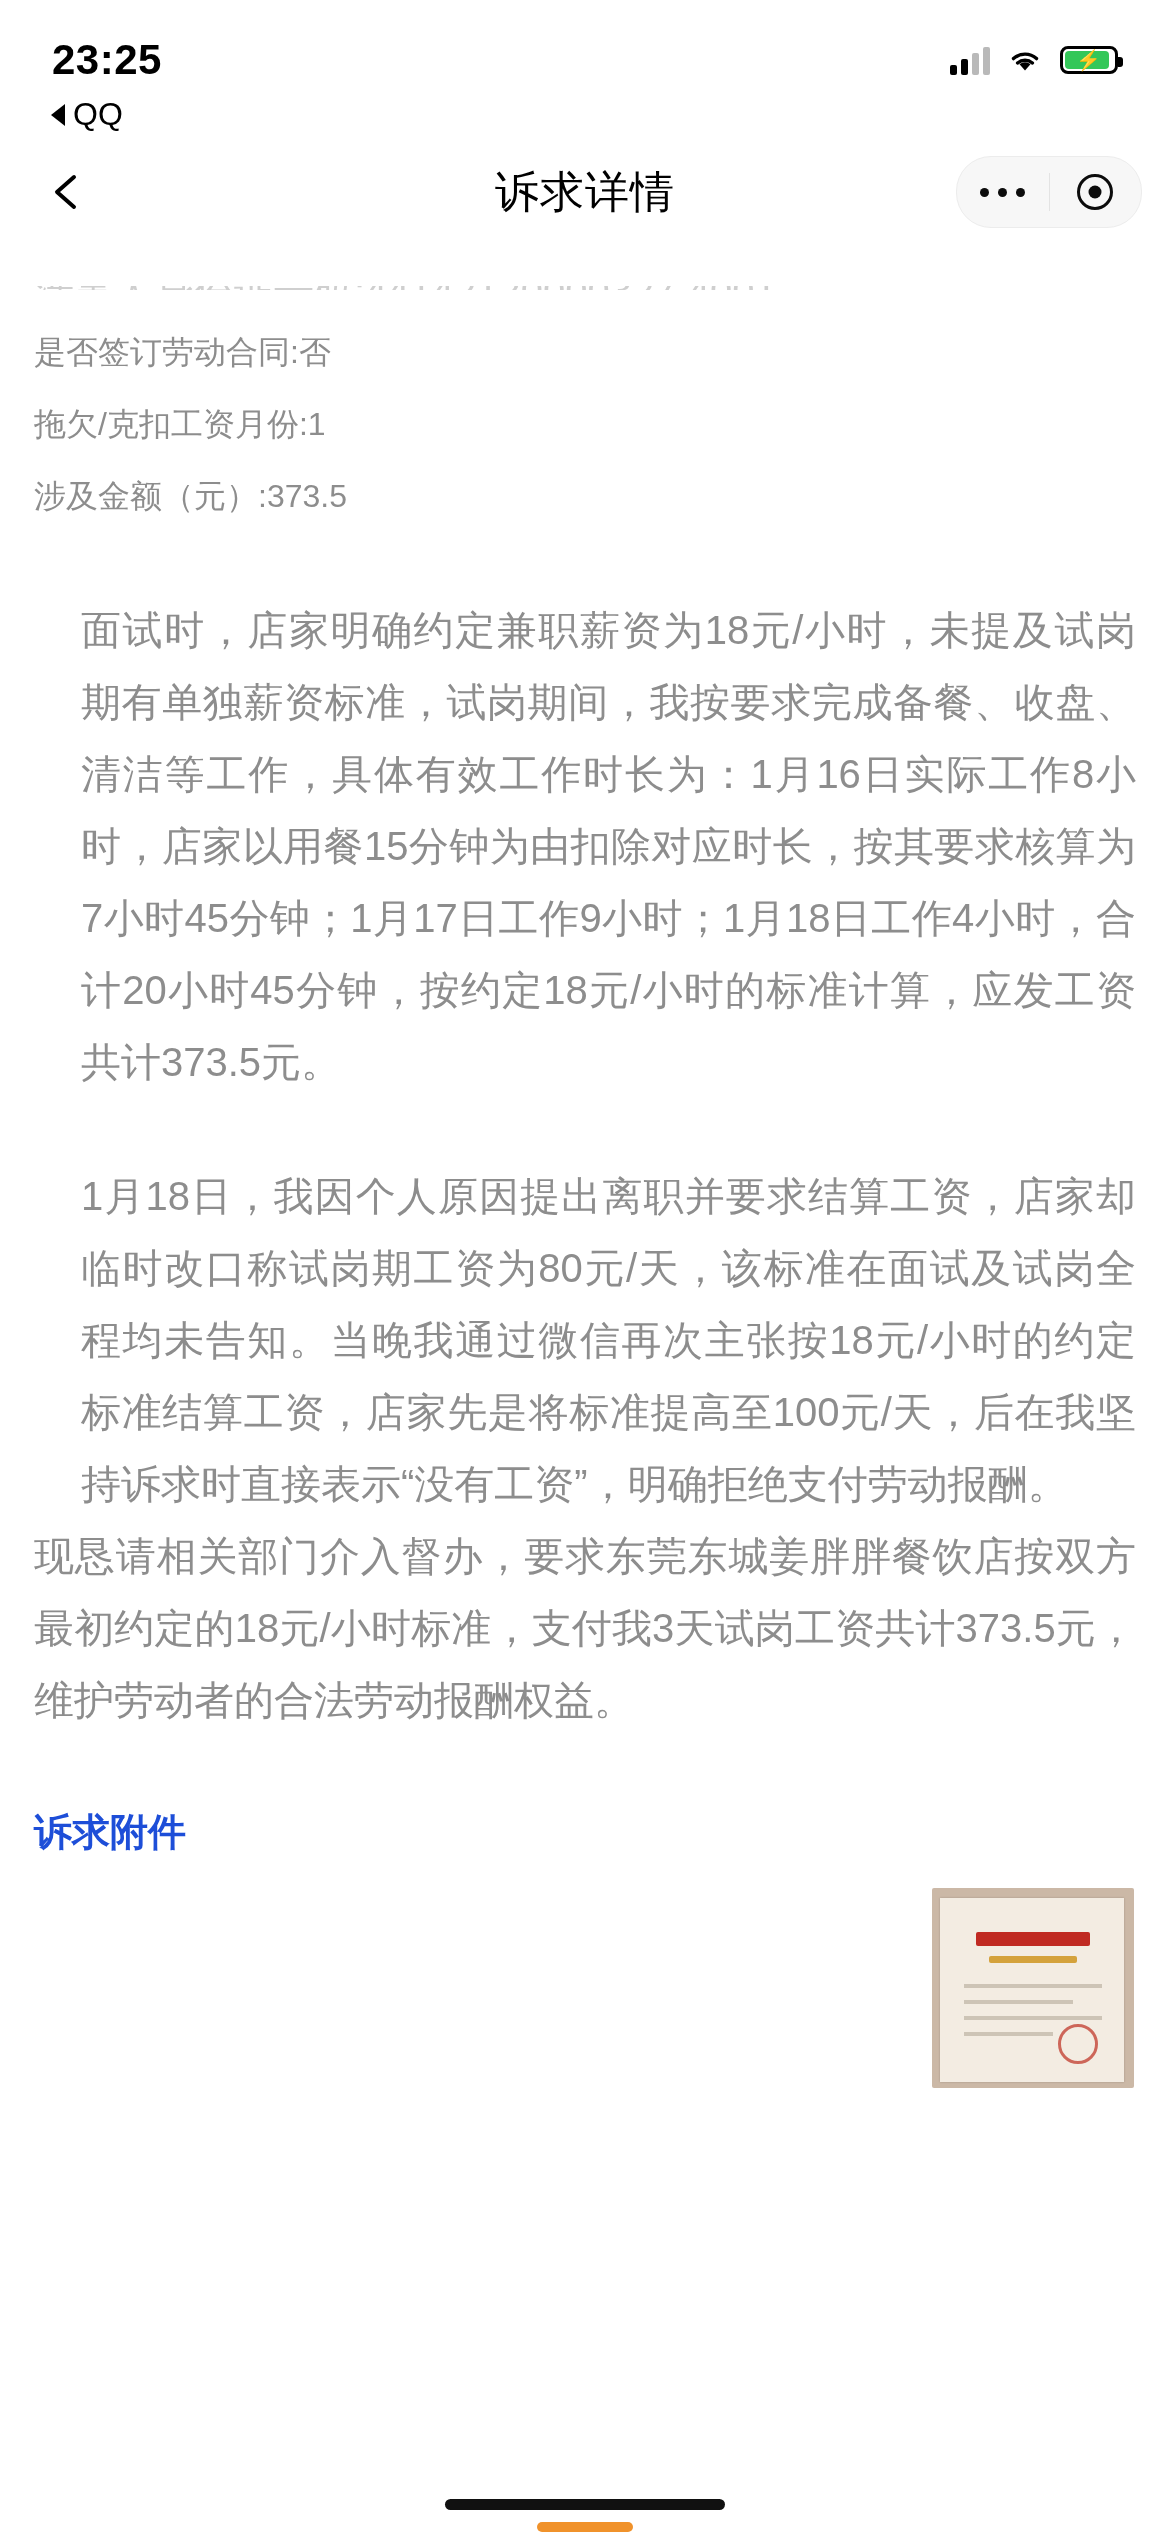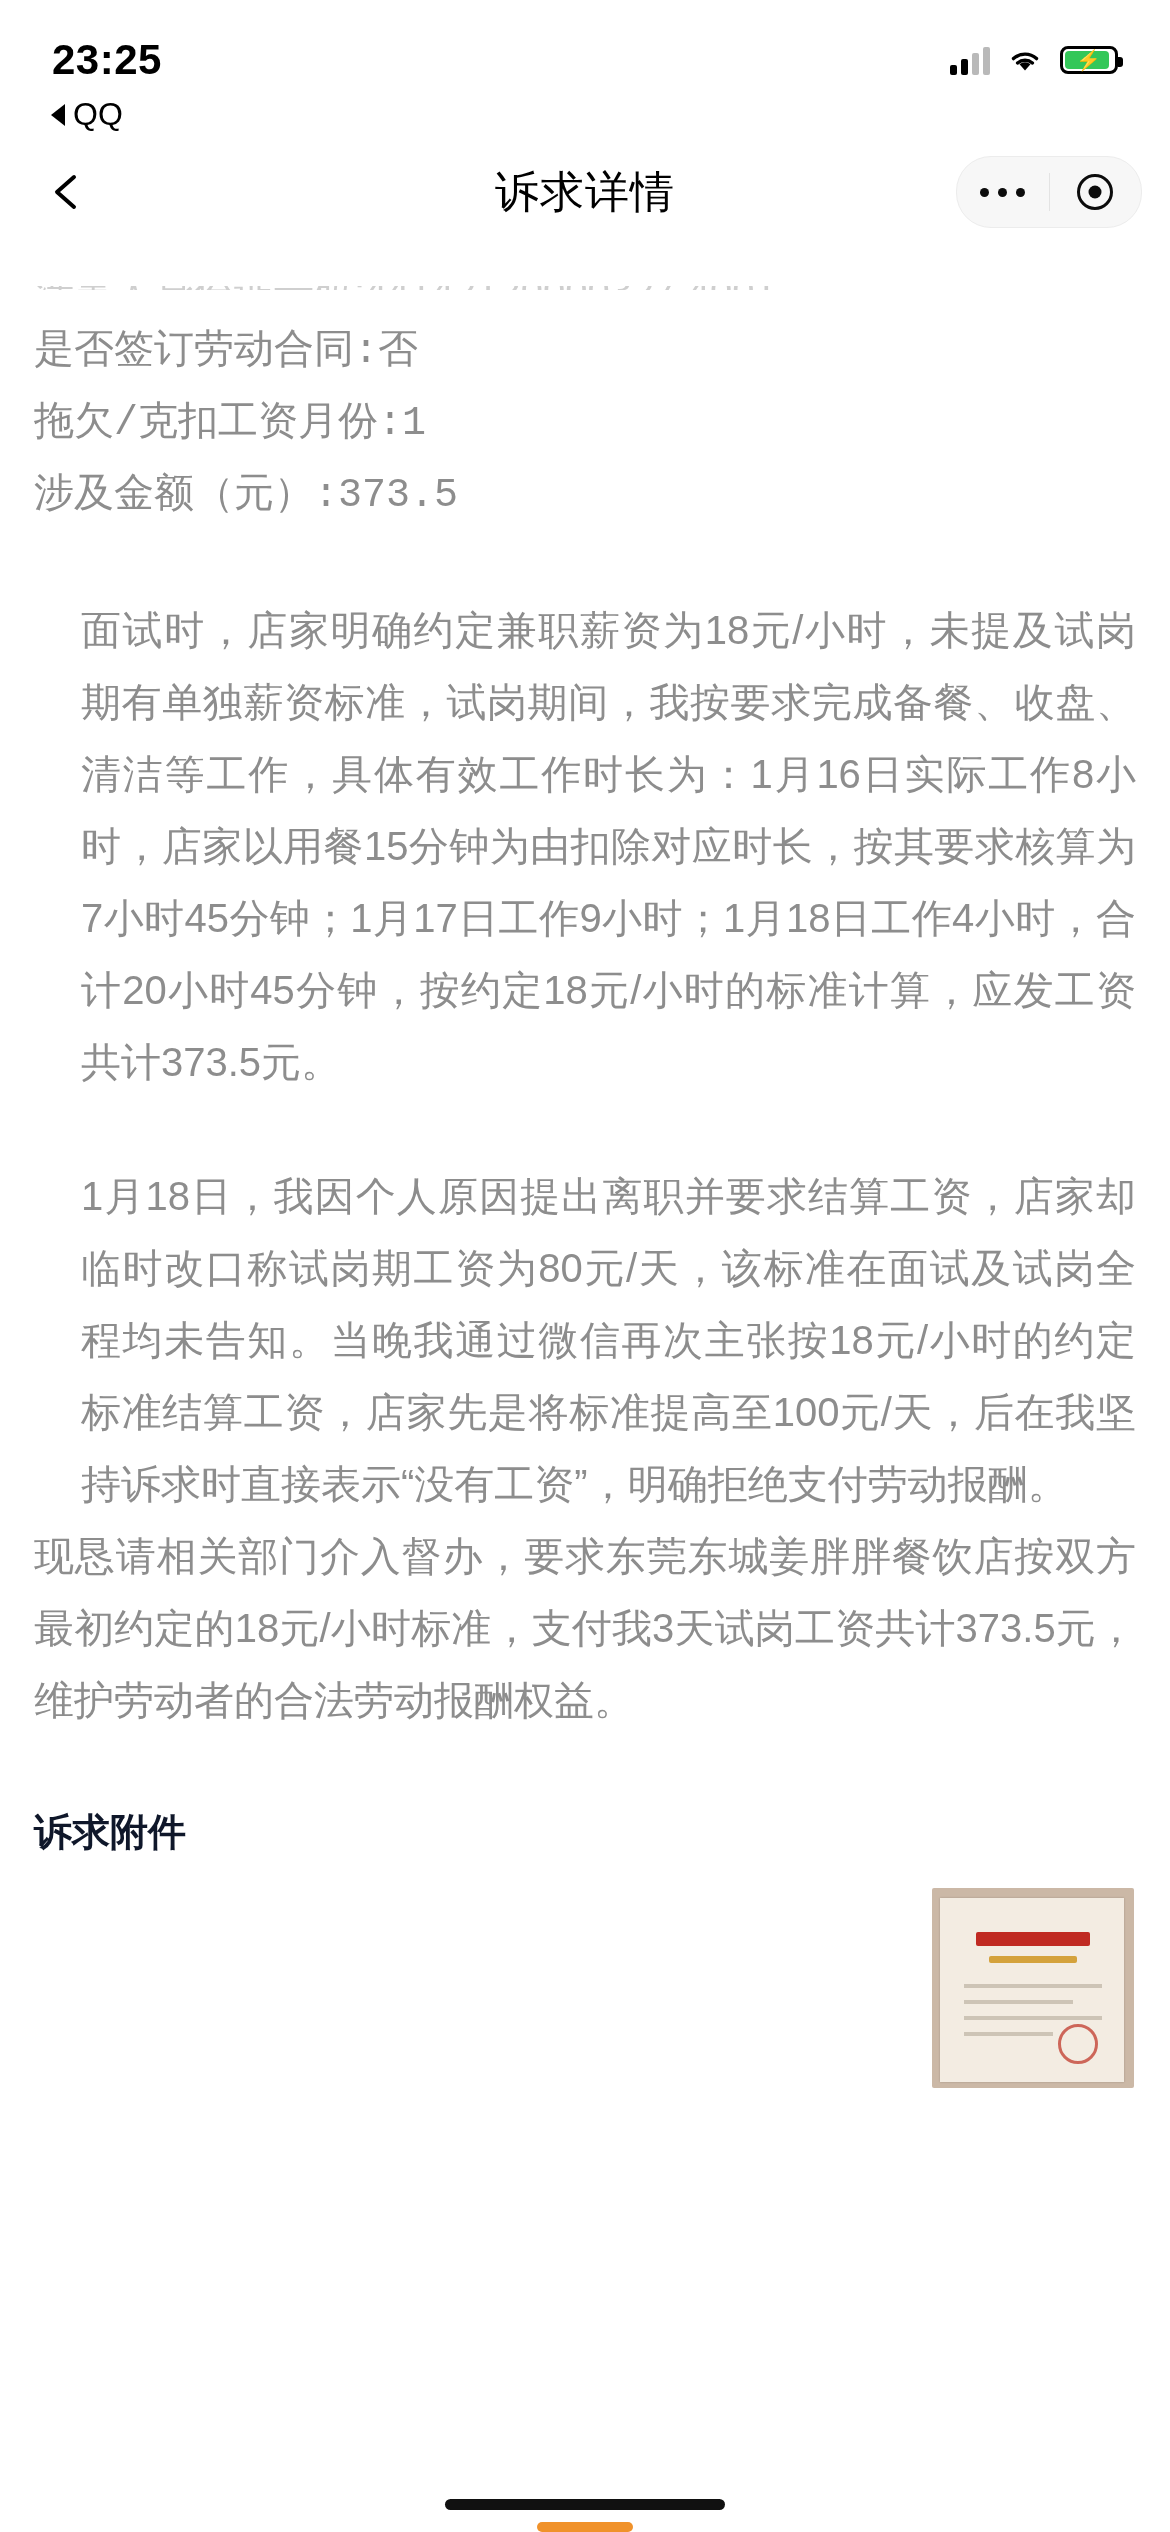--- a/index.html
+++ b/index.html
@@ -201,40 +201,39 @@
   .clipped-row {
     font-size: 40px;
     color: #cfcfcf;
     line-height: 62px;
     height: 30px;
     overflow: hidden;
     position: relative;
     top: -26px;
   }
   .field {
-    font-size: 40px;
+    font-size: 32px;
     color: #8d8d8d;
     line-height: 72px;
     white-space: nowrap;
-    font-family: Liberation Mono, monospace;
   }
   .para {
     font-size: 40px;
     color: #8d8d8d;
     line-height: 72px;
     text-align: justify;
     margin: 0;
   }
   .para.gap { margin-top: 62px; margin-left: 47px; }
   .para.tight { margin-top: 0; }
 
   .attach-title {
     font-size: 38px;
     font-weight: bold;
-    color: #0f172a;
+    color: #1d4ed8;
     margin-top: 66px;
     line-height: 60px;
   }
 
   .attach-row {
     margin-top: 26px;
     display: flex;
     justify-content: flex-end;
     padding-right: 2px;
   }

